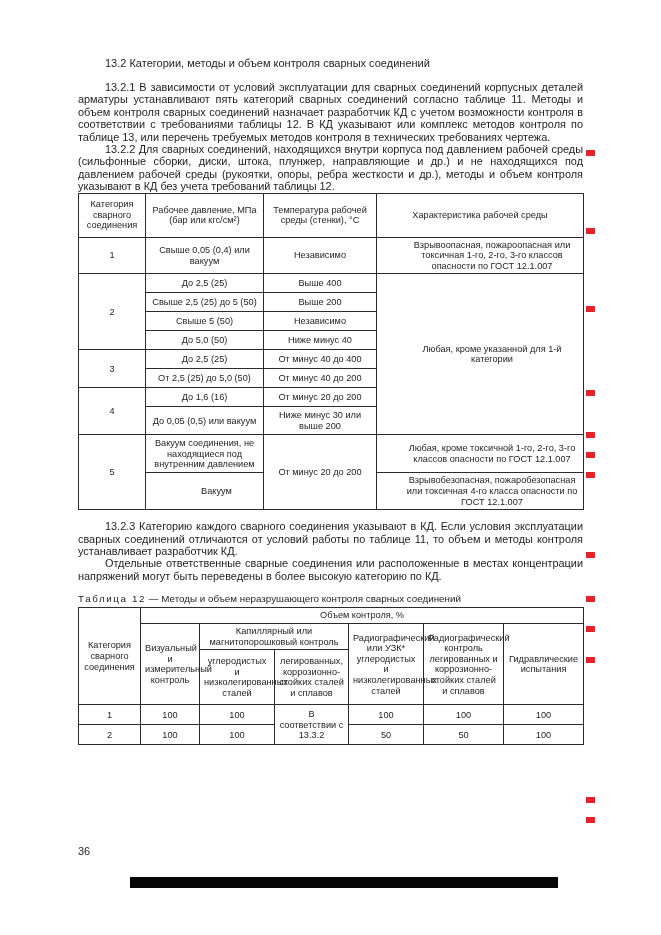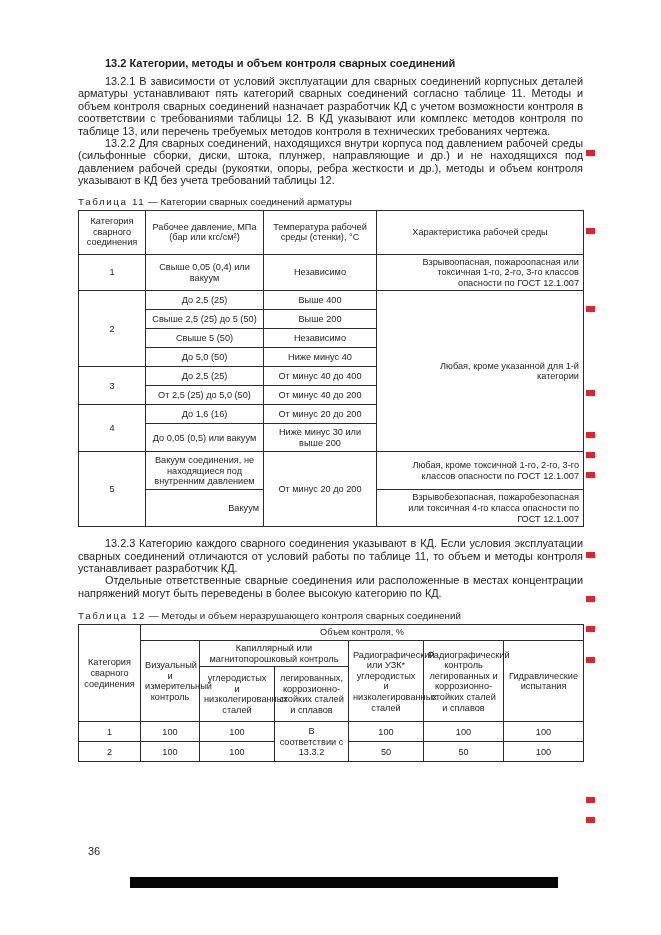--- a/index.html
+++ b/index.html
@@ -15,24 +15,24 @@
     padding: 57px 78px 0 78px;
     background: #fff;
     overflow: hidden;
   }
   .doc-number {
     font-weight: bold;
     font-size: 11.5px;
     margin-bottom: 17px;
   }
   .section-heading {
-    font-weight: bold;
+    font-weight: normal;
     font-size: 11px;
     text-indent: 27px;
-    margin-bottom: 6px;
+    margin-bottom: 12px;
   }
   p.body {
     font-size: 10.9px;
     line-height: 12.4px;
     text-align: justify;
     text-indent: 27px;
   }
   .table-caption {
     font-size: 9.8px;
     margin-top: 9px;
@@ -47,24 +47,24 @@
     line-height: 10.6px;
     color: #1e1e1e;
   }
   table.gost th, table.gost td {
     border: 1px solid #2b2b2b;
     padding: 2px 4px;
     vertical-align: middle;
     text-align: center;
     font-weight: normal;
   }
-  table.gost .left { text-align: right; padding-left: 28px; }
+  table.gost .left { text-align: center; padding-left: 28px; }
   .pagenum {
     position: absolute;
-    left: 88px; top: 845px;
+    left: 78px; top: 845px;
     font-size: 11px;
   }
   .marker {
     position: absolute;
     left: 586px; width: 9px; height: 6px;
     background: #e8202a;
   }
   .scan-bar {
     position: absolute;
     left: 130px; top: 877px;
@@ -77,24 +77,20 @@
 <body>
 
 <div class="page">
 
 
   <div class="section-heading">13.2 Категории, методы и объем контроля сварных соединений</div>
 
   <p class="body">13.2.1 В зависимости от условий эксплуатации для сварных соединений корпусных деталей арматуры устанавливают пять категорий сварных соединений согласно таблице 11. Методы и объем контроля сварных соединений назначает разработчик КД с учетом возможности контроля в соответствии с требованиями таблицы 12. В КД указывают или комплекс методов контроля по таблице 13, или перечень требуемых методов контроля в технических требованиях чертежа.</p>
   <p class="body">13.2.2 Для сварных соединений, находящихся внутри корпуса под давлением рабочей среды (сильфонные сборки, диски, штока, плунжер, направляющие и др.) и не находящихся под давлением рабочей среды (рукоятки, опоры, ребра жесткости и др.), методы и объем контроля указывают в КД без учета требований таблицы 12.</p>
 
-  <div class="table-caption">
-    <span class="cap-label">Таблица 11</span>
-    <span>— Категории сварных соединений арматуры</span>
-  </div>
 
   <table class="gost">
     <colgroup>
       <col style="width:67px">
         <col style="width:118px">
         <col style="width:113px">
         <col style="width:207px">
     </colgroup>
     <tbody>
         <tr style="height:44px">

